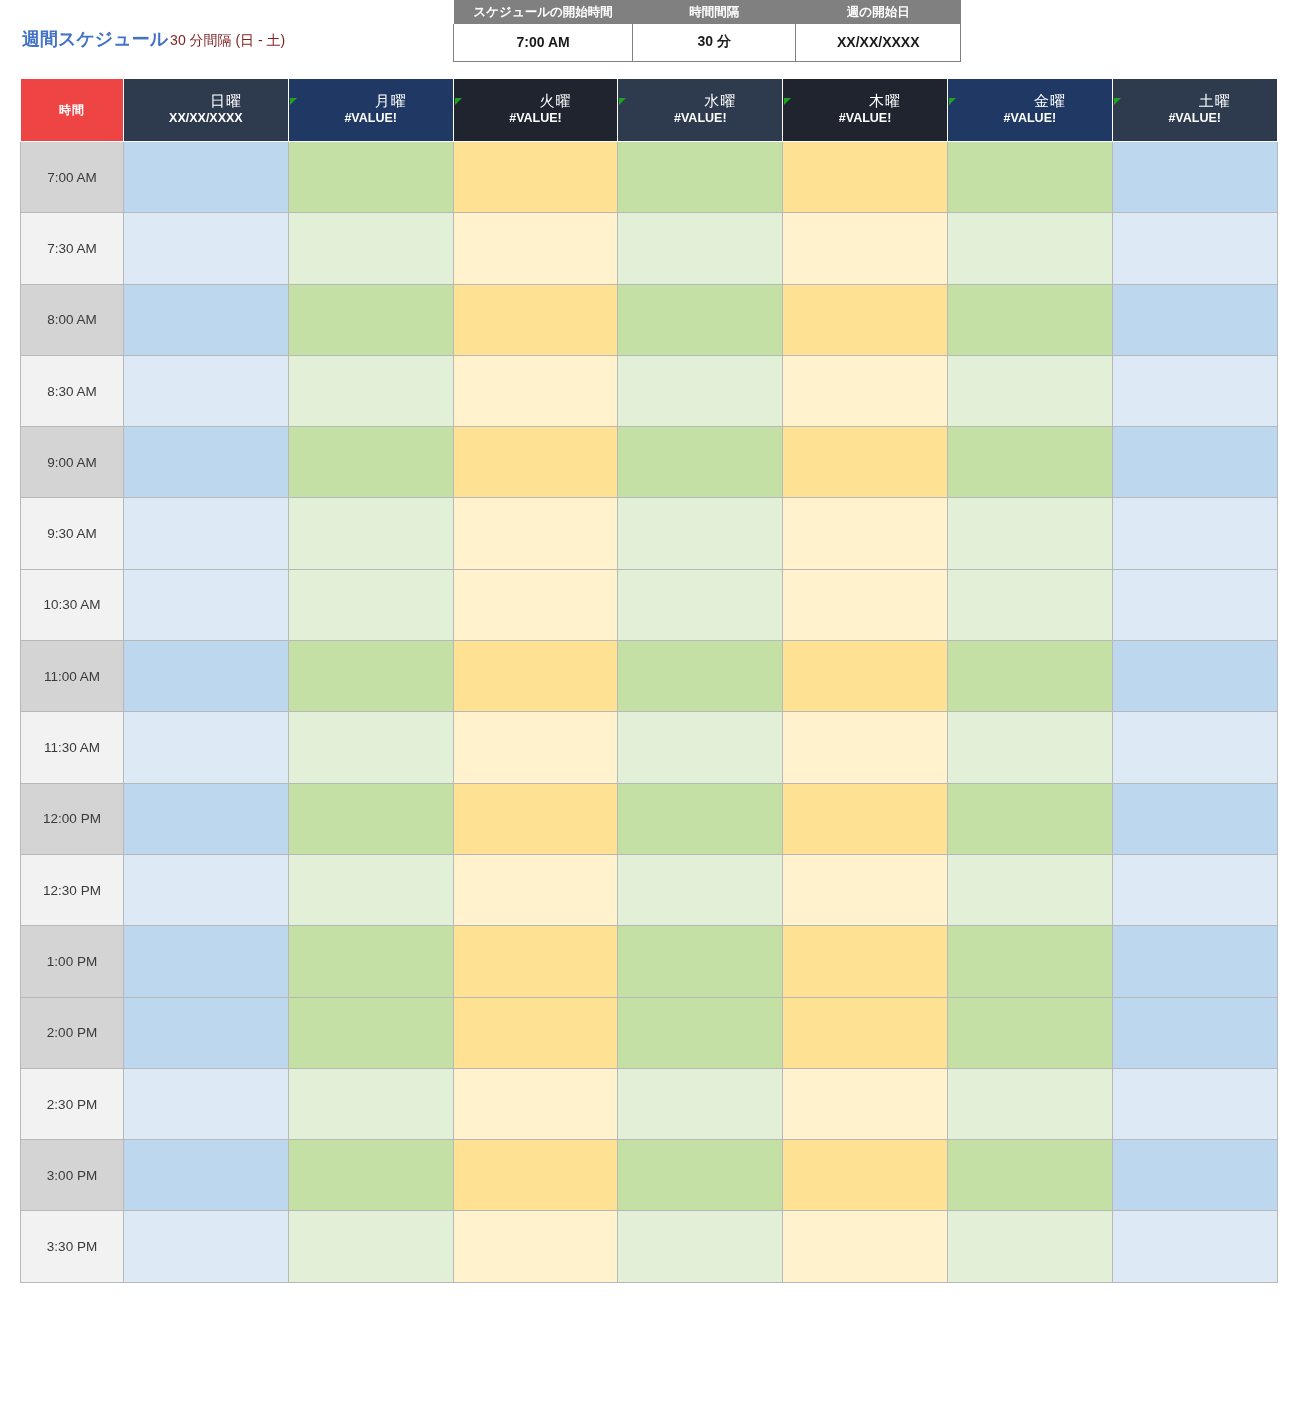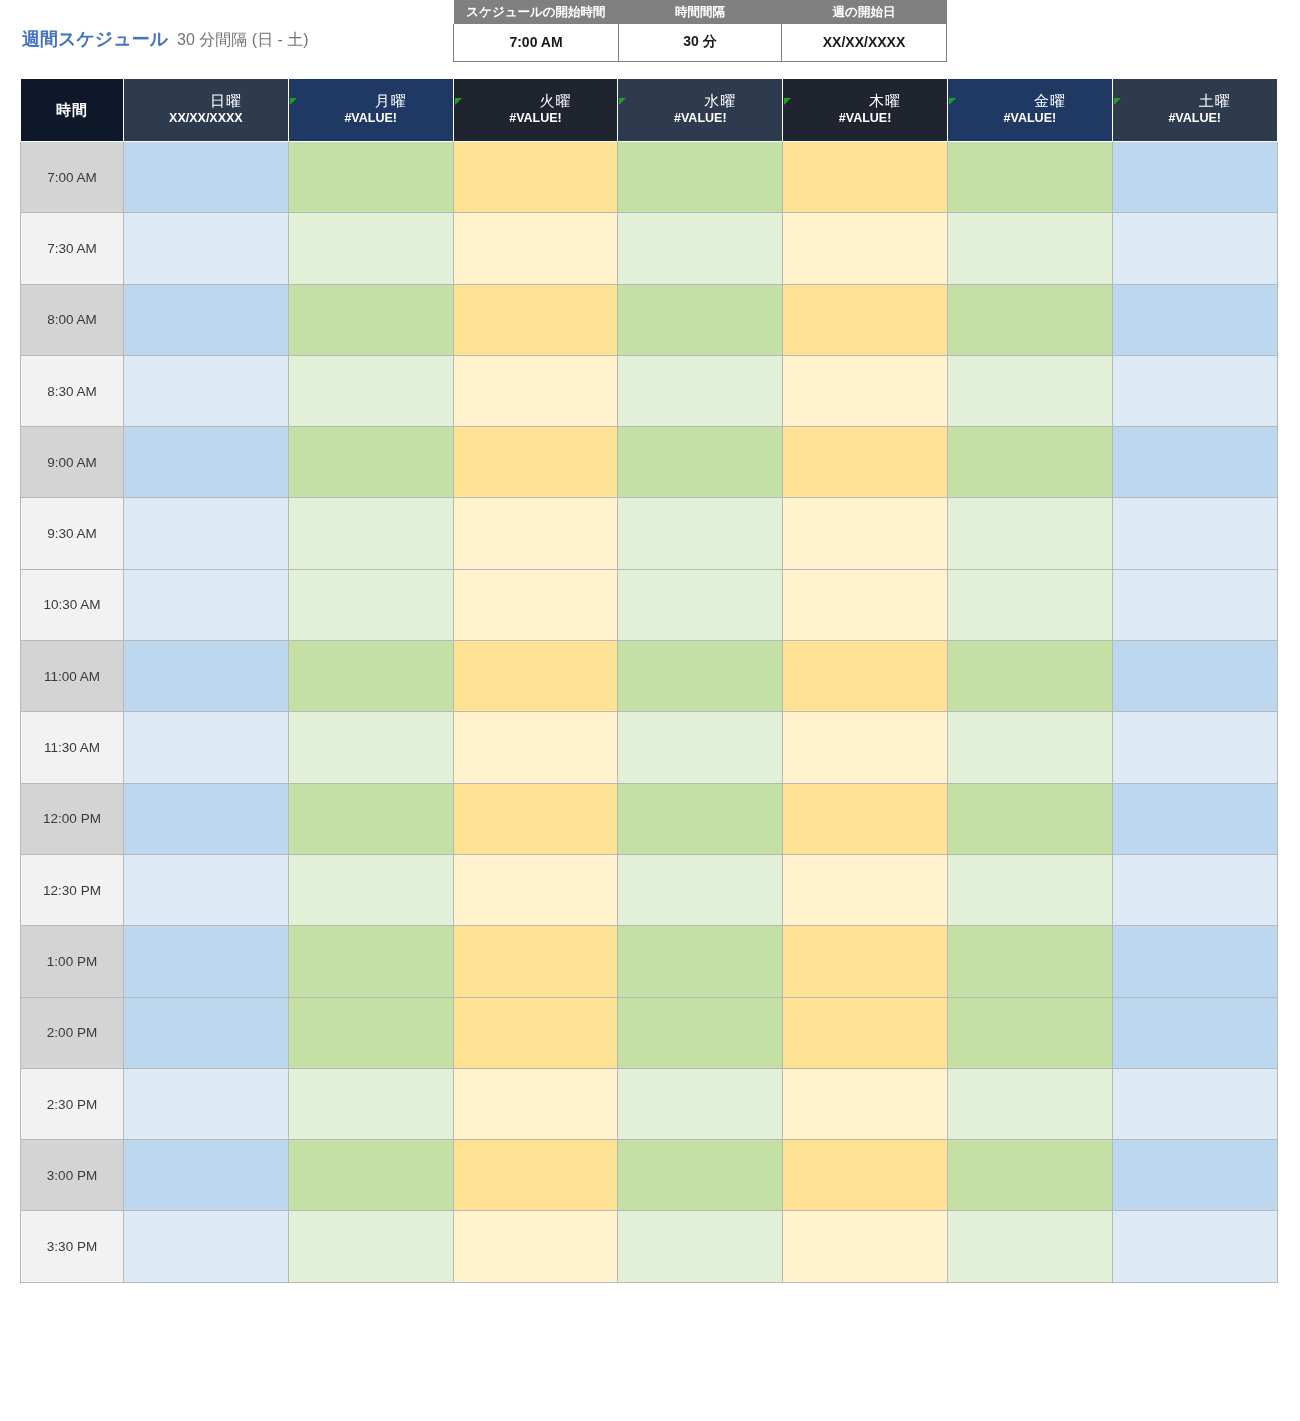--- a/index.html
+++ b/index.html
@@ -29,42 +29,42 @@
     white-space: nowrap;
   }
   #title-main {
     font-size: 18px;
     font-weight: bold;
     color: #4472c4;
     letter-spacing: 0px;
     line-height: 1;
   }
   #title-sub {
-    font-size: 16px;
-    color: #737373;
-    margin-left: 9px;
+    font-size: 14px;
+    color: #7f1d1d;
+    margin-left: 2px;
     line-height: 1;
   }
 
   
   #settings-table {
     position: absolute;
     left: 453px;
     top: 0px;
     border-collapse: collapse;
     table-layout: fixed;
   }
   #settings-table th {
     background: #808080;
     color: #ffffff;
     font-size: 12.5px;
     font-weight: bold;
     height: 24px;
     text-align: center;
-    padding: 0 6px;
+    padding: 0 20px;
     border: none;
     white-space: nowrap;
   }
   #settings-table td {
     background: #ffffff;
     color: #1a1a1a;
     font-size: 14px;
     font-weight: bold;
     height: 37px;
     text-align: center;
@@ -95,22 +95,22 @@
   #schedule-table thead th {
     height: 63px;
     padding: 0;
     border: 1px solid #ffffff;
     vertical-align: middle;
     text-align: center;
     color: #ffffff;
     position: relative;
   }
   th.hd-time {
-    background: #0f172a;
-    font-size: 15px;
+    background: #ef4444;
+    font-size: 12px;
     font-weight: bold;
     letter-spacing: 1px;
   }
   th.hd-day { background: #2e3b4e; }
   th.hd-day.tone-navy   { background: #1f3864; }
   th.hd-day.tone-slate  { background: #2e3b4e; }
   th.hd-day.tone-ink    { background: #20242e; }
 
   .day-name {
     display: block;

